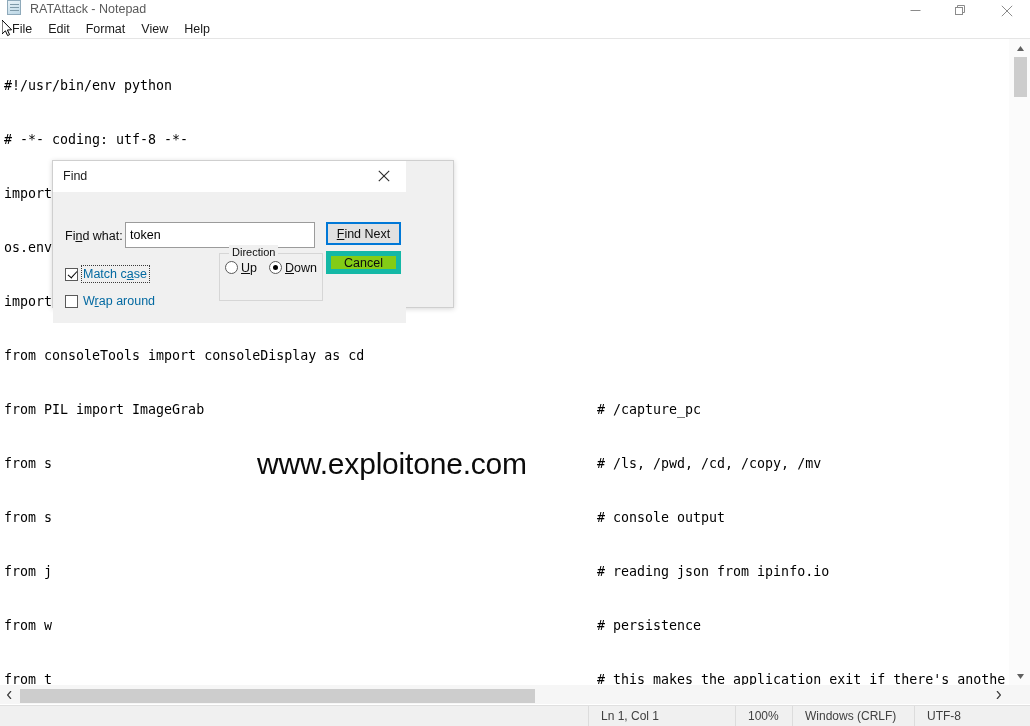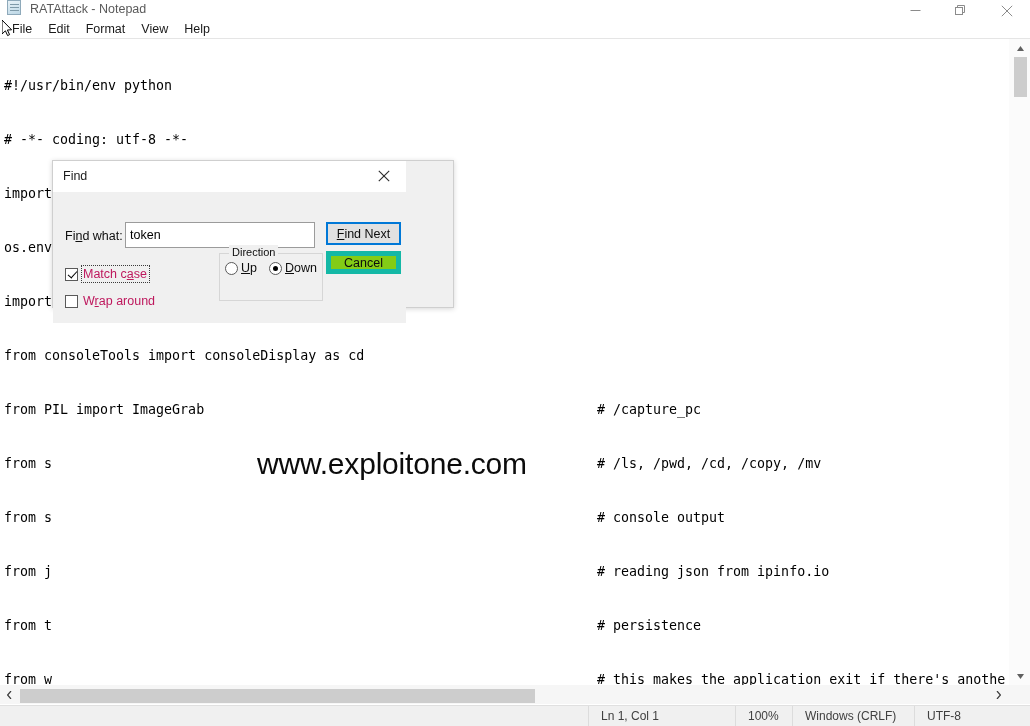--- a/index.html
+++ b/index.html
@@ -391,21 +391,21 @@
   .radio-row {
     position: absolute;
     left: 172px;
     top: 53px;
     display: flex;
     align-items: center;
     gap: 12px;
   }
   .radio {
     display: flex;
-    align-items: center;
+    align-items: flex-start;
     gap: 3px;
     font-size: 12.5px;
     color: #0d0d0d;
   }
   .rdot {
     width: 13px;
     height: 13px;
     border: 1px solid #5a5a5a;
     border-radius: 50%;
     background: #ffffff;
@@ -420,21 +420,21 @@
     width: 5px; height: 5px;
     border-radius: 50%;
     background: #000000;
   }
   .check-row {
     position: absolute;
     display: flex;
     align-items: center;
     gap: 5px;
     font-size: 12.5px;
-    color: #be185d;
+    color: #0369a1;
   }
   .chk-match { left: 12px; top: 59px; }
   .chk-wrap  { left: 12px; top: 86px; }
   .cbox {
     width: 13px;
     height: 13px;
     border: 1px solid #5a5a5a;
     background: #ffffff;
     box-sizing: border-box;
     position: relative;
@@ -508,22 +508,22 @@
       <span class="ln">#!/usr/bin/env python</span>
       <span class="ln"># -*- coding: utf-8 -*-</span>
       <span class="ln">import os, os.path, platform, ctypes</span>
       <span class="ln">os.environ["PBR_VERSION"]='5.0.0'</span>
       <span class="ln">import logging</span>
       <span class="ln">from consoleTools import consoleDisplay as cd</span>
       <span class="ln">from PIL import ImageGrab</span>
       <span class="ln">from s</span>
       <span class="ln">from s</span>
       <span class="ln">from j</span>
+      <span class="ln">from w</span>
       <span class="ln">from t</span>
-      <span class="ln">from w</span>
       
       
       
       
       
       
       
       
       
       

